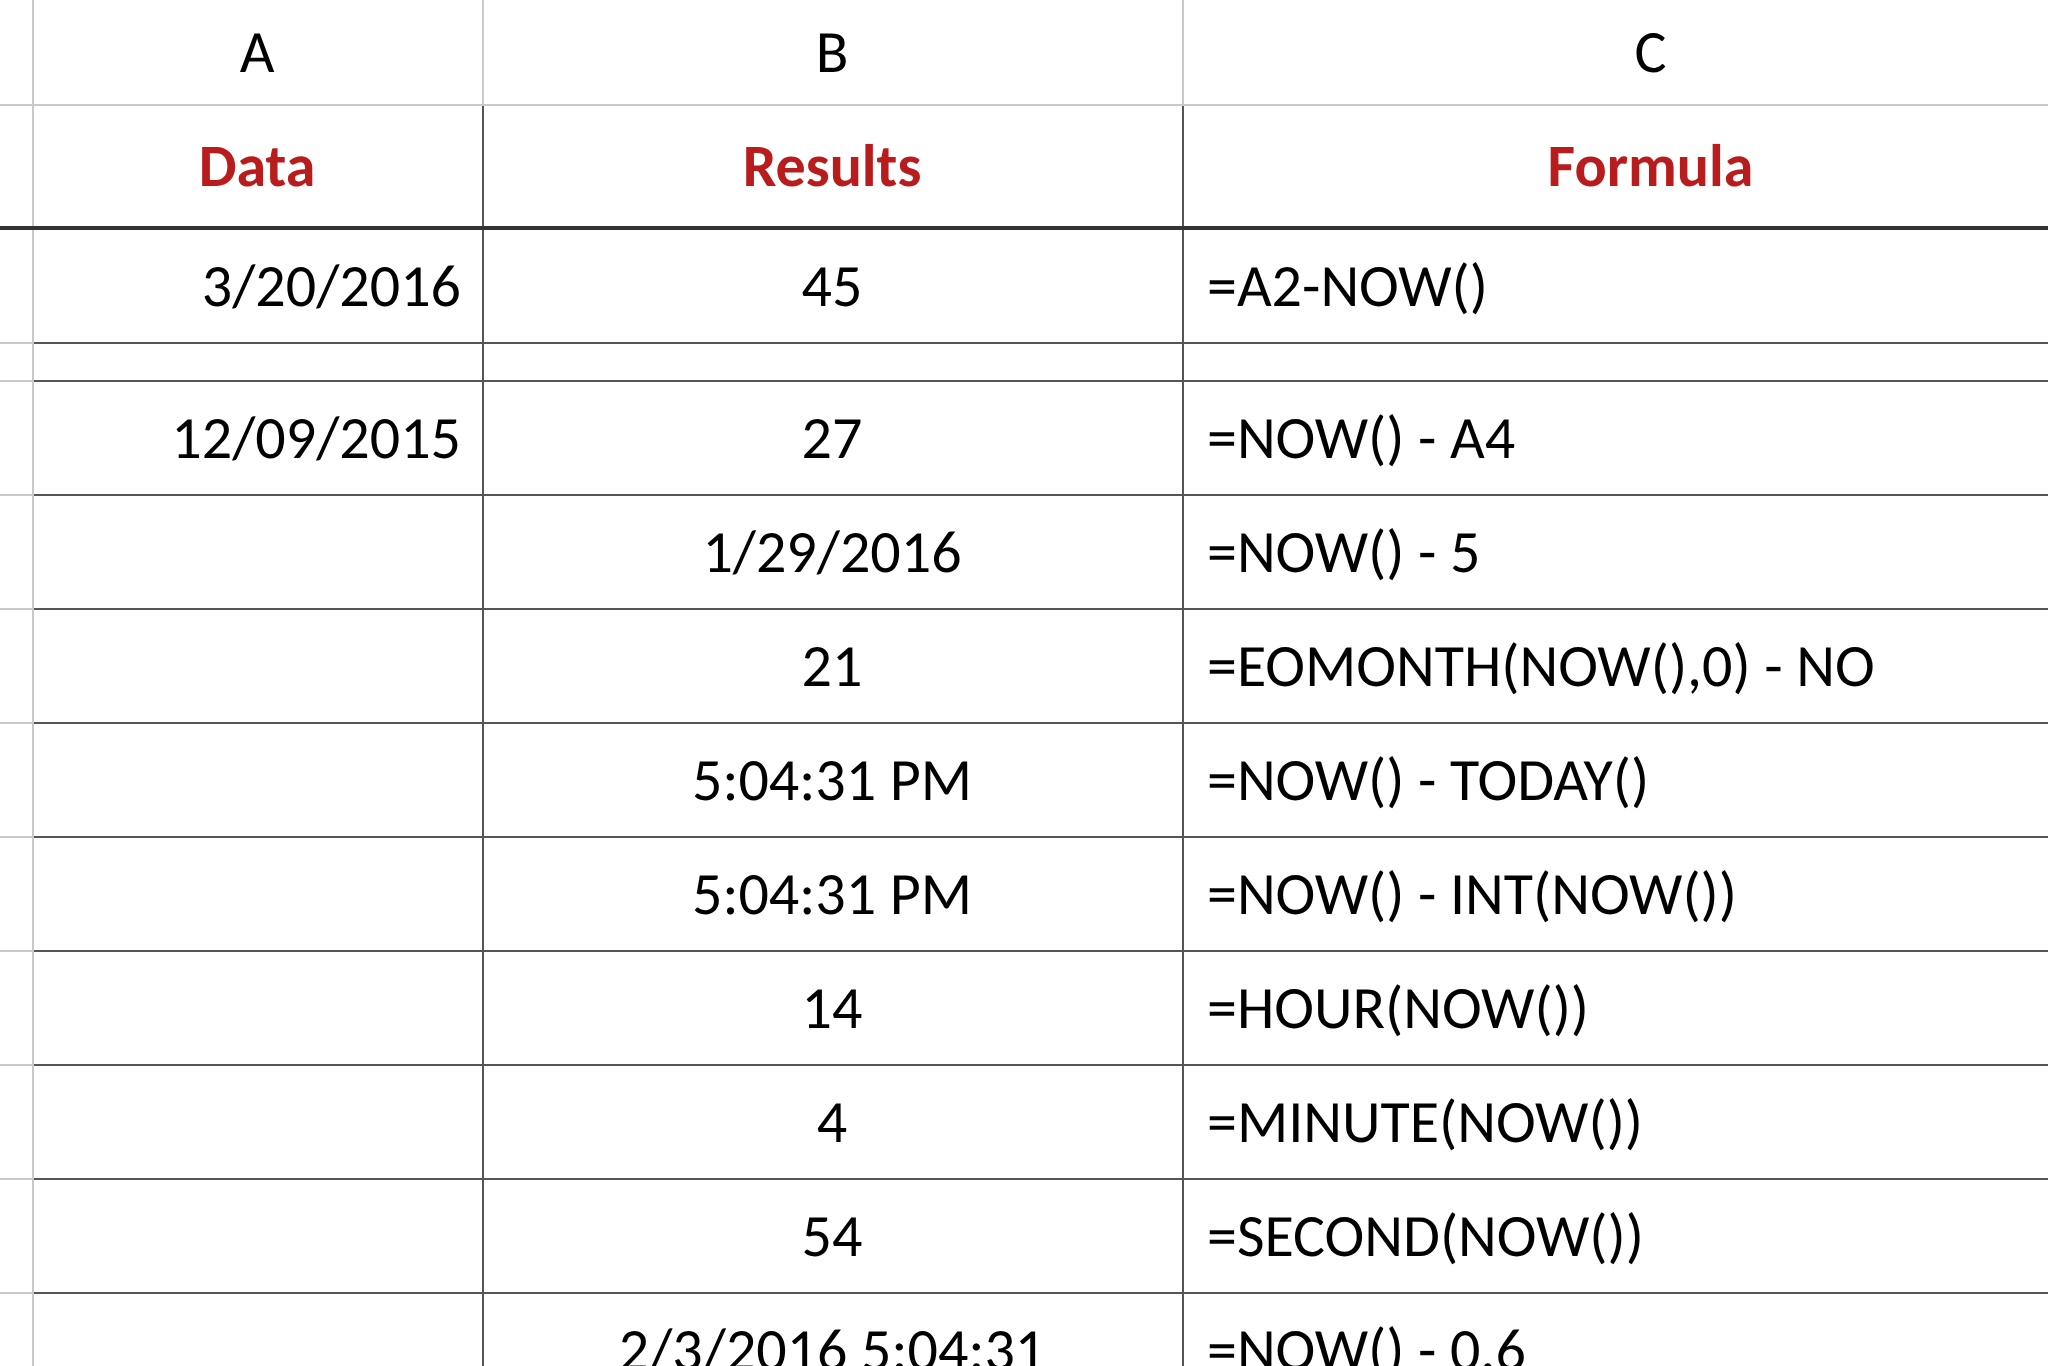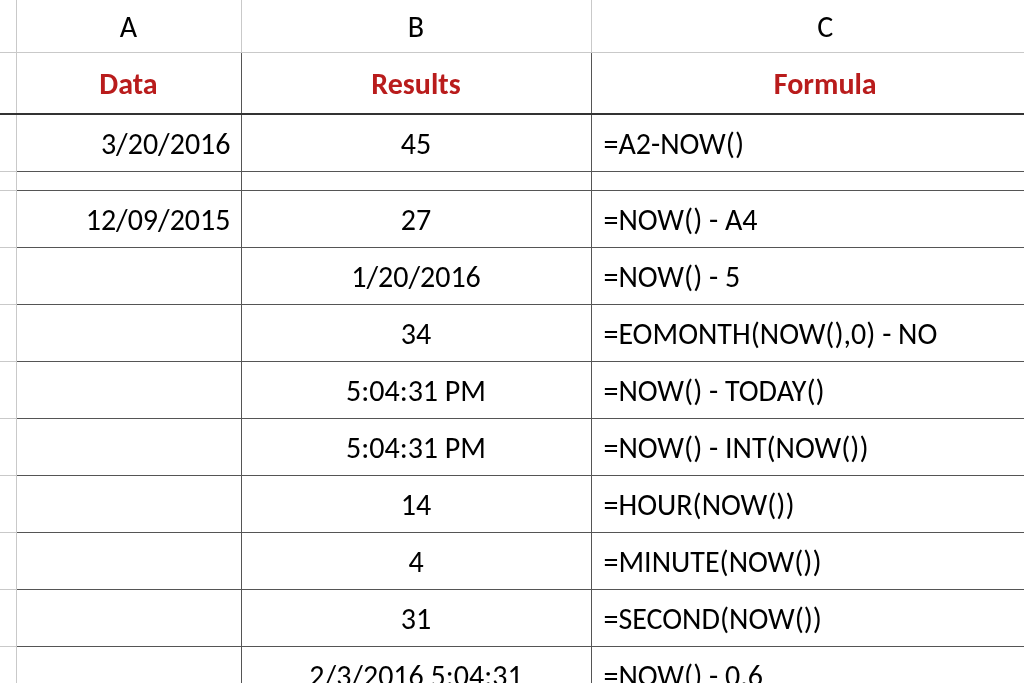--- a/index.html
+++ b/index.html
@@ -124,28 +124,28 @@
   <tr>
     <td class="stub"></td>
     <td class="right">12/09/2015</td>
     <td class="center">27</td>
     <td class="left colC">=NOW() - A4</td>
   </tr>
 
   <tr>
     <td class="stub"></td>
     <td class="right"></td>
-    <td class="center">1/20/2016</td>
+    <td class="center">1/29/2016</td>
     <td class="left colC">=NOW() - 5</td>
   </tr>
 
   <tr>
     <td class="stub"></td>
     <td class="right"></td>
-    <td class="center">34</td>
+    <td class="center">21</td>
     <td class="left colC">=EOMONTH(NOW(),0) - NO</td>
   </tr>
 
   <tr>
     <td class="stub"></td>
     <td class="right"></td>
     <td class="center">5:04:31 PM</td>
     <td class="left colC">=NOW() - TODAY()</td>
   </tr>
 
@@ -166,21 +166,21 @@
   <tr>
     <td class="stub"></td>
     <td class="right"></td>
     <td class="center">4</td>
     <td class="left colC">=MINUTE(NOW())</td>
   </tr>
 
   <tr>
     <td class="stub"></td>
     <td class="right"></td>
-    <td class="center">31</td>
+    <td class="center">54</td>
     <td class="left colC">=SECOND(NOW())</td>
   </tr>
 
   <tr>
     <td class="stub"></td>
     <td class="right" style="border-bottom:none" data=""></td>
     <td class="center" style="border-bottom:none">2/3/2016 5:04:31</td>
     <td class="left colC" style="border-bottom:none">=NOW() - 0.6</td>
   </tr>
 

